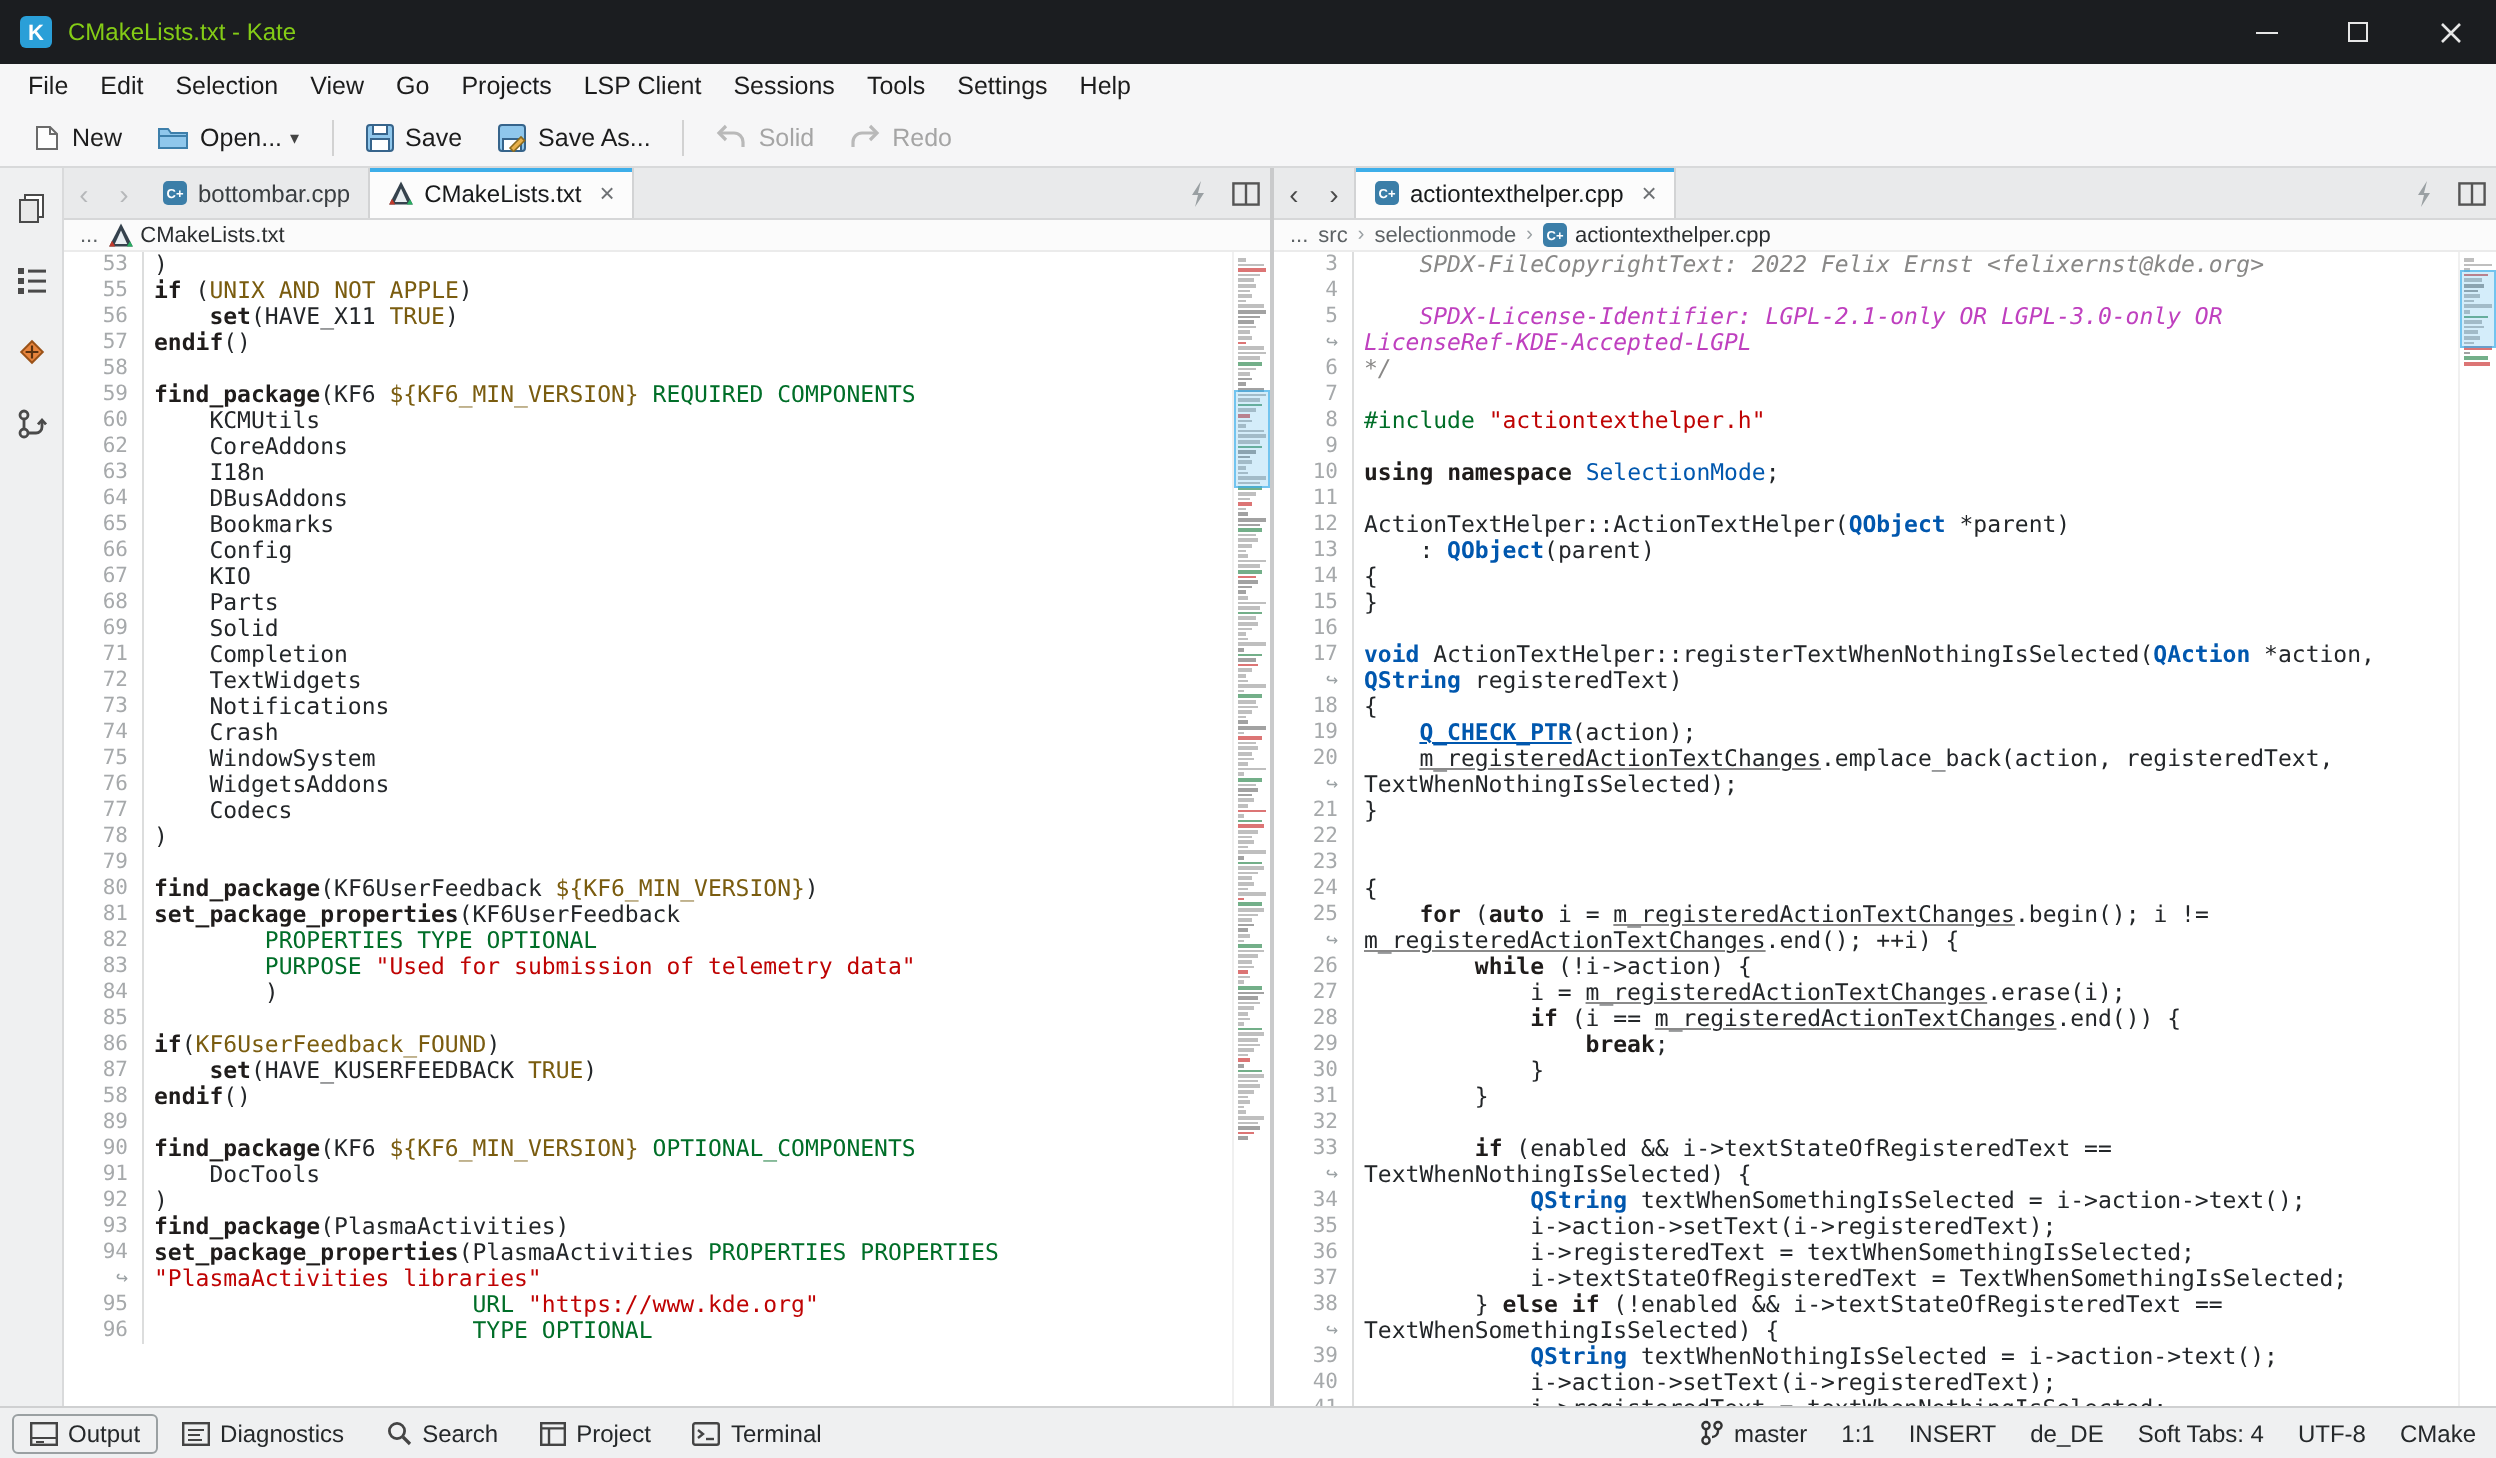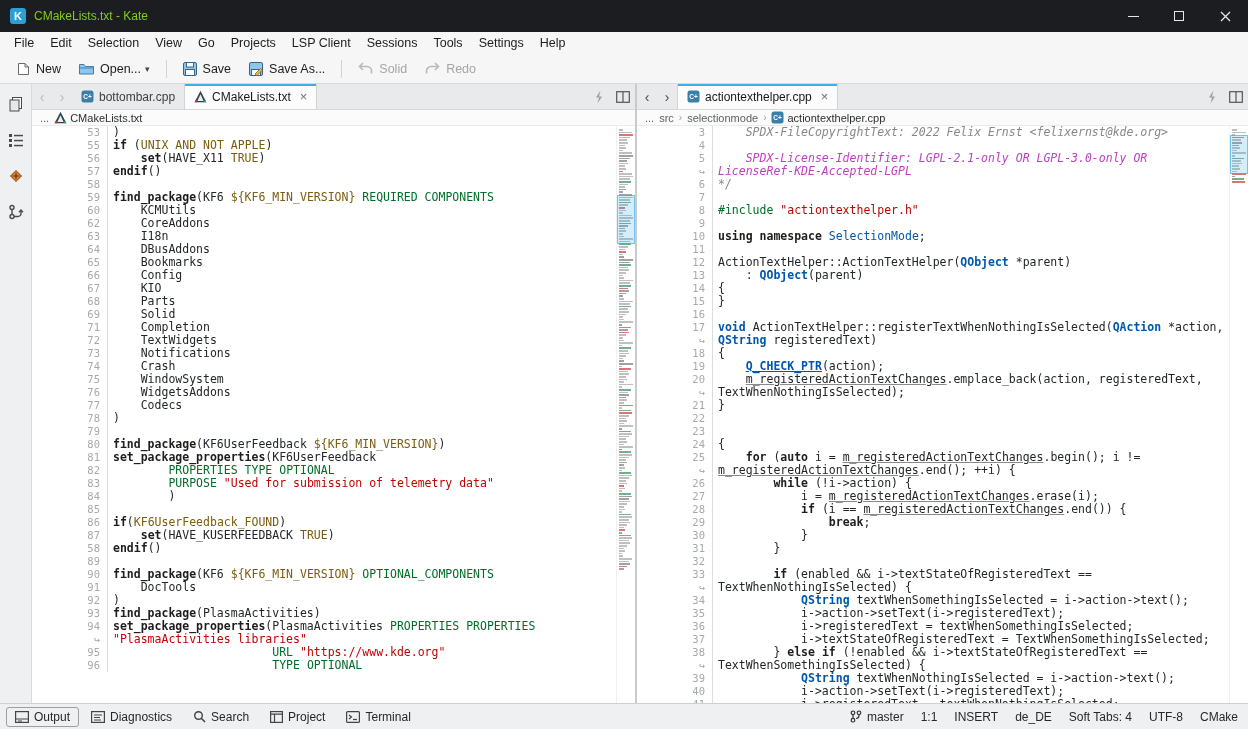--- a/index.html
+++ b/index.html
@@ -46,21 +46,21 @@
   .tab.active { background: #fcfcfc; box-shadow: inset 0 2px 0 #3daee9; border-left: 1px solid #d2d3d4; border-right: 1px solid #d2d3d4; color: #17191a; }
   .tab-close { color: #6f7275; font-size: 13px; margin-left: 4px; line-height: 1; }
   .tb-fill { flex: 1; }
   .tb-action { width: 24px; display: flex; align-items: center; justify-content: center; }
 
   .breadcrumb { height: 16px; background: #fbfbfb; border-bottom: 1px solid #ebebeb; display: flex; align-items: center; gap: 5px; padding-left: 8px; font-size: 11px; color: #5d6265; }
   .bc-item { display: flex; align-items: center; gap: 3px; }
   .bc-sep { color: #9aa0a3; font-size: 10px; }
   .bc-file { color: #2b2e30; }
 
-  .editor { flex: 1; display: flex; overflow: hidden; background: #fff; margin-left: 36px; }
+  .editor { flex: 1; display: flex; overflow: hidden; background: #fff; }
   .codearea { flex: 1; overflow: hidden; font-family: "DejaVu Sans Mono", monospace; font-size: 11.5px; line-height: 13px; }
   .row { display: flex; height: 13px; white-space: pre; }
   .ln { width: 40px; min-width: 40px; text-align: right; padding-right: 7px; color: #a6a9ab; border-right: 1px solid #dcdddd; font-size: 10.5px; }
   .ln.wrapmark { color: #9aa0a3; font-size: 10px; }
   .codeline { padding-left: 5px; }
 
   .minimap { width: 19px; background: #fff; border-left: 1px solid #f0f0f0; position: relative; overflow: hidden; }
   .mm-mark { position: absolute; left: 2px; height: 1.6px; }
   .mm-view { position: absolute; left: 0; right: 0; background: rgba(61,174,233,0.22); border: 1px solid rgba(61,174,233,0.65); }
 

